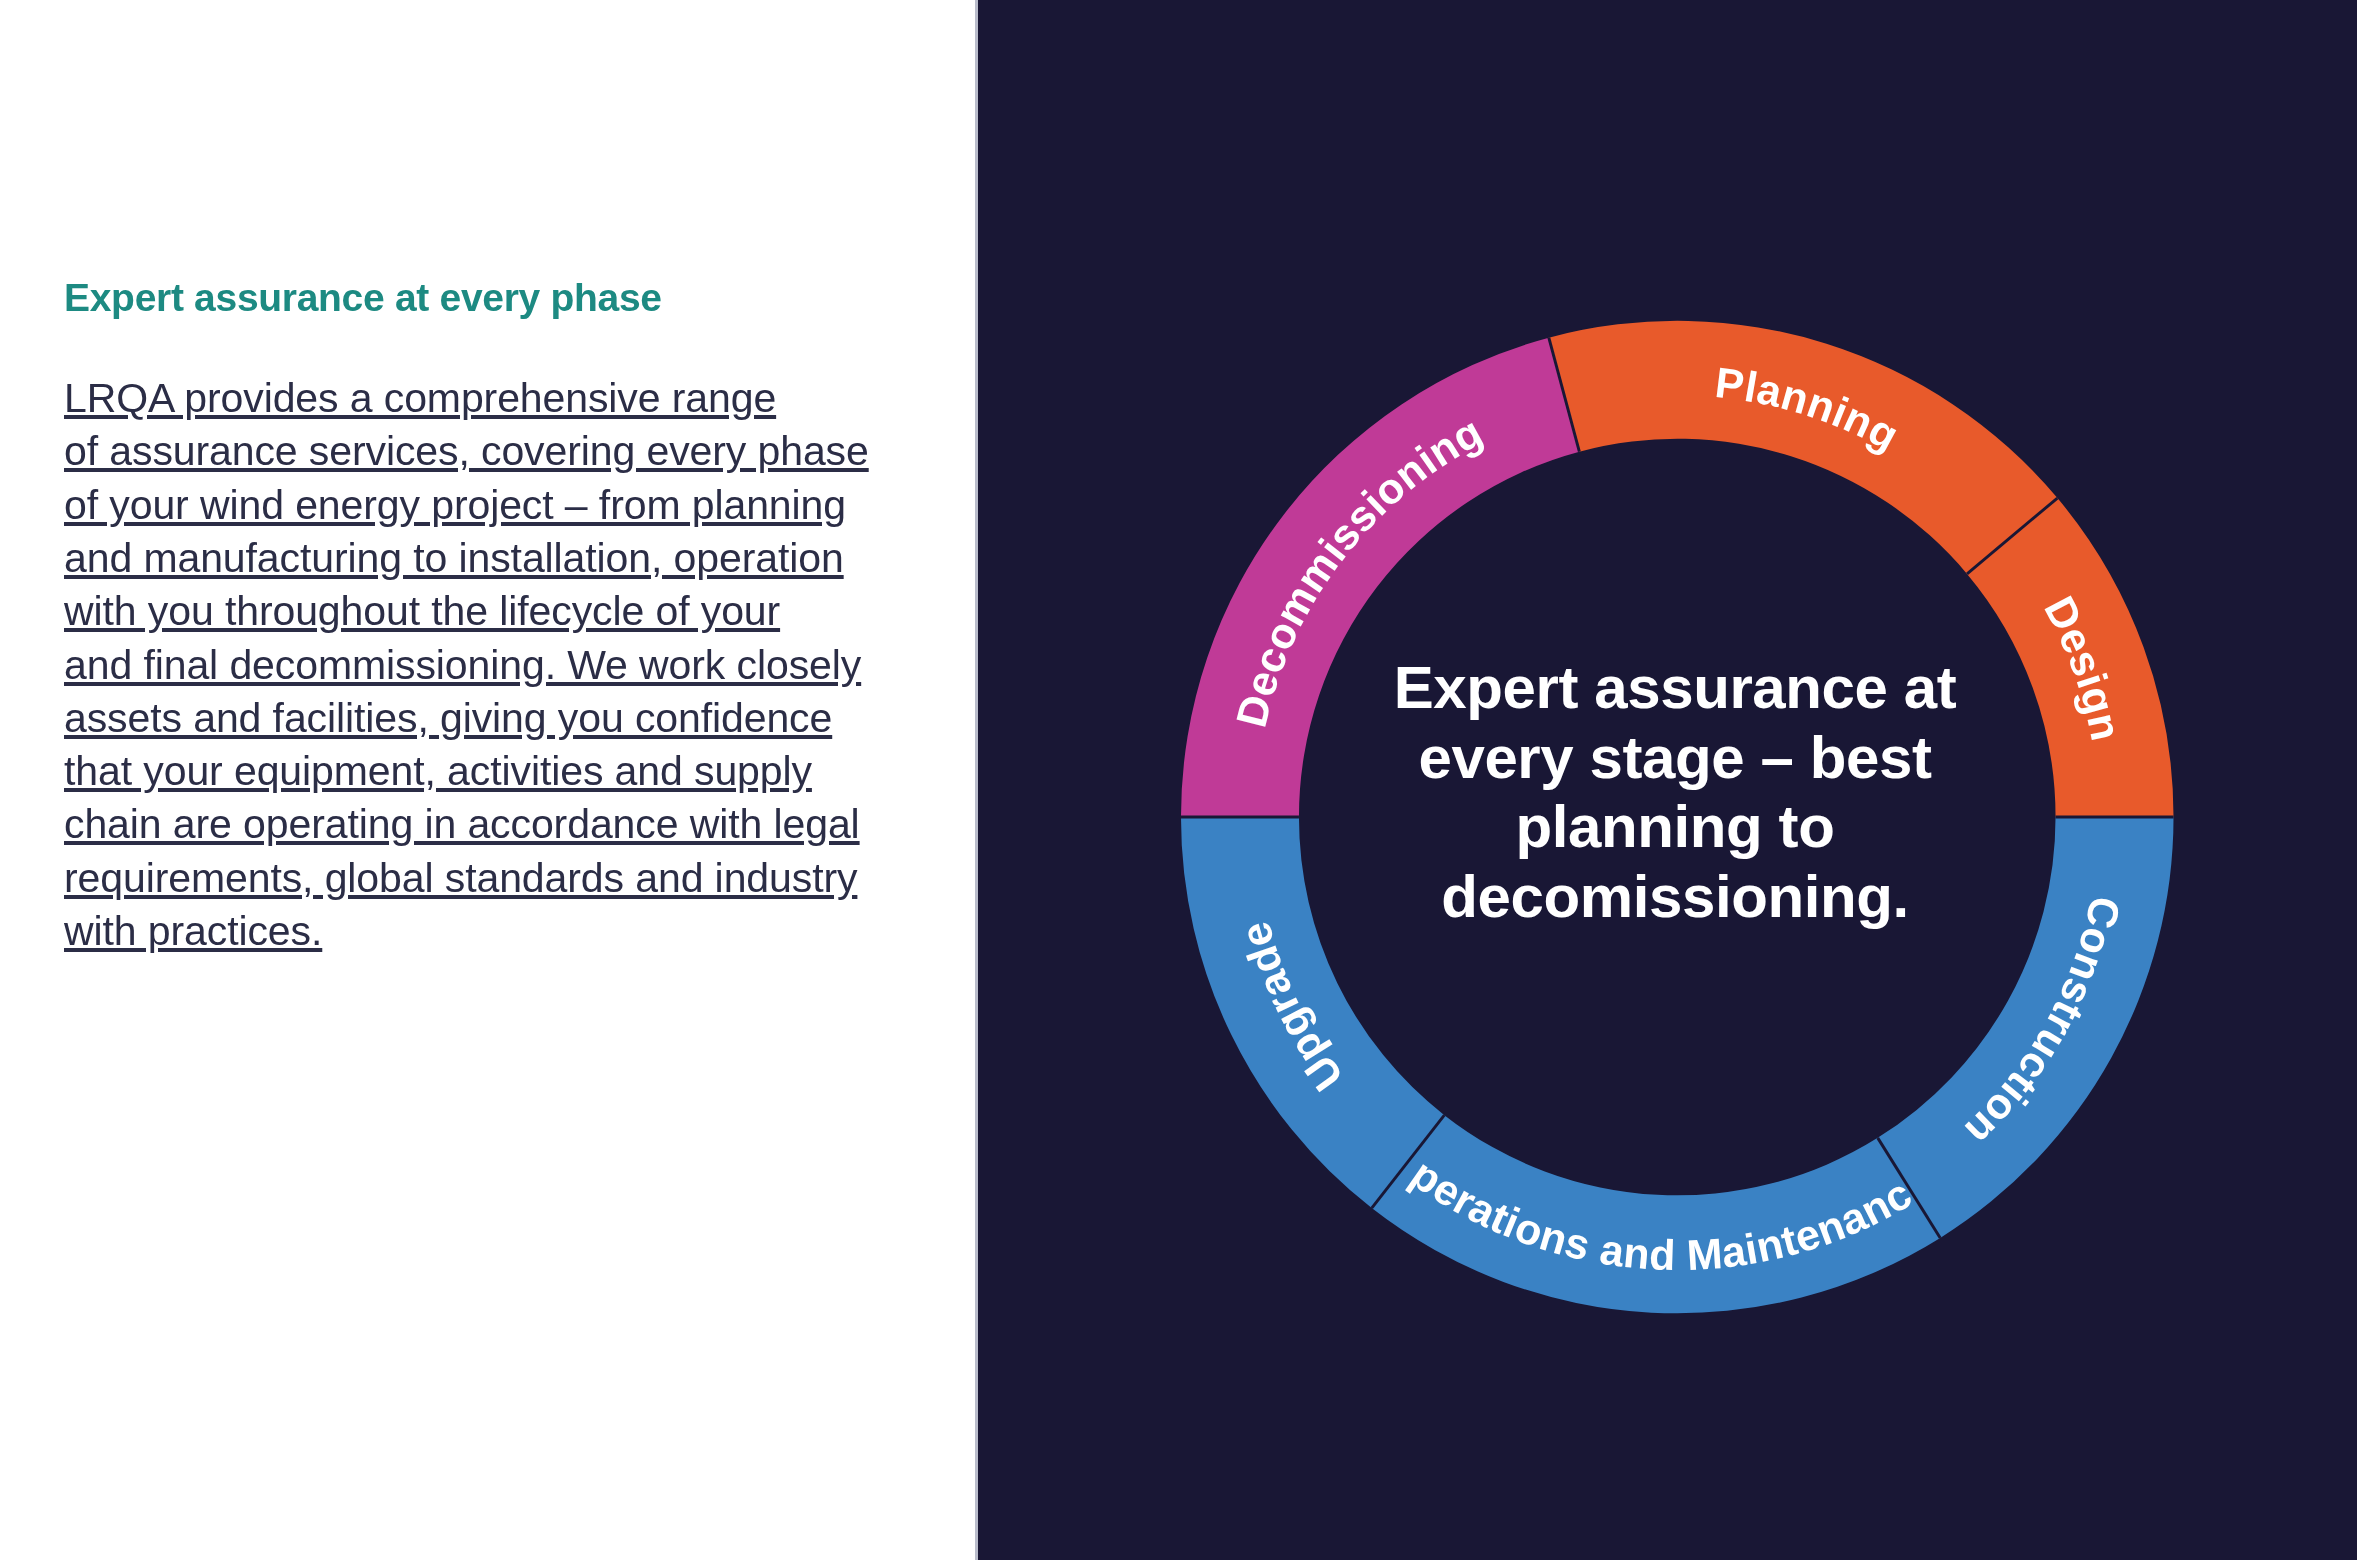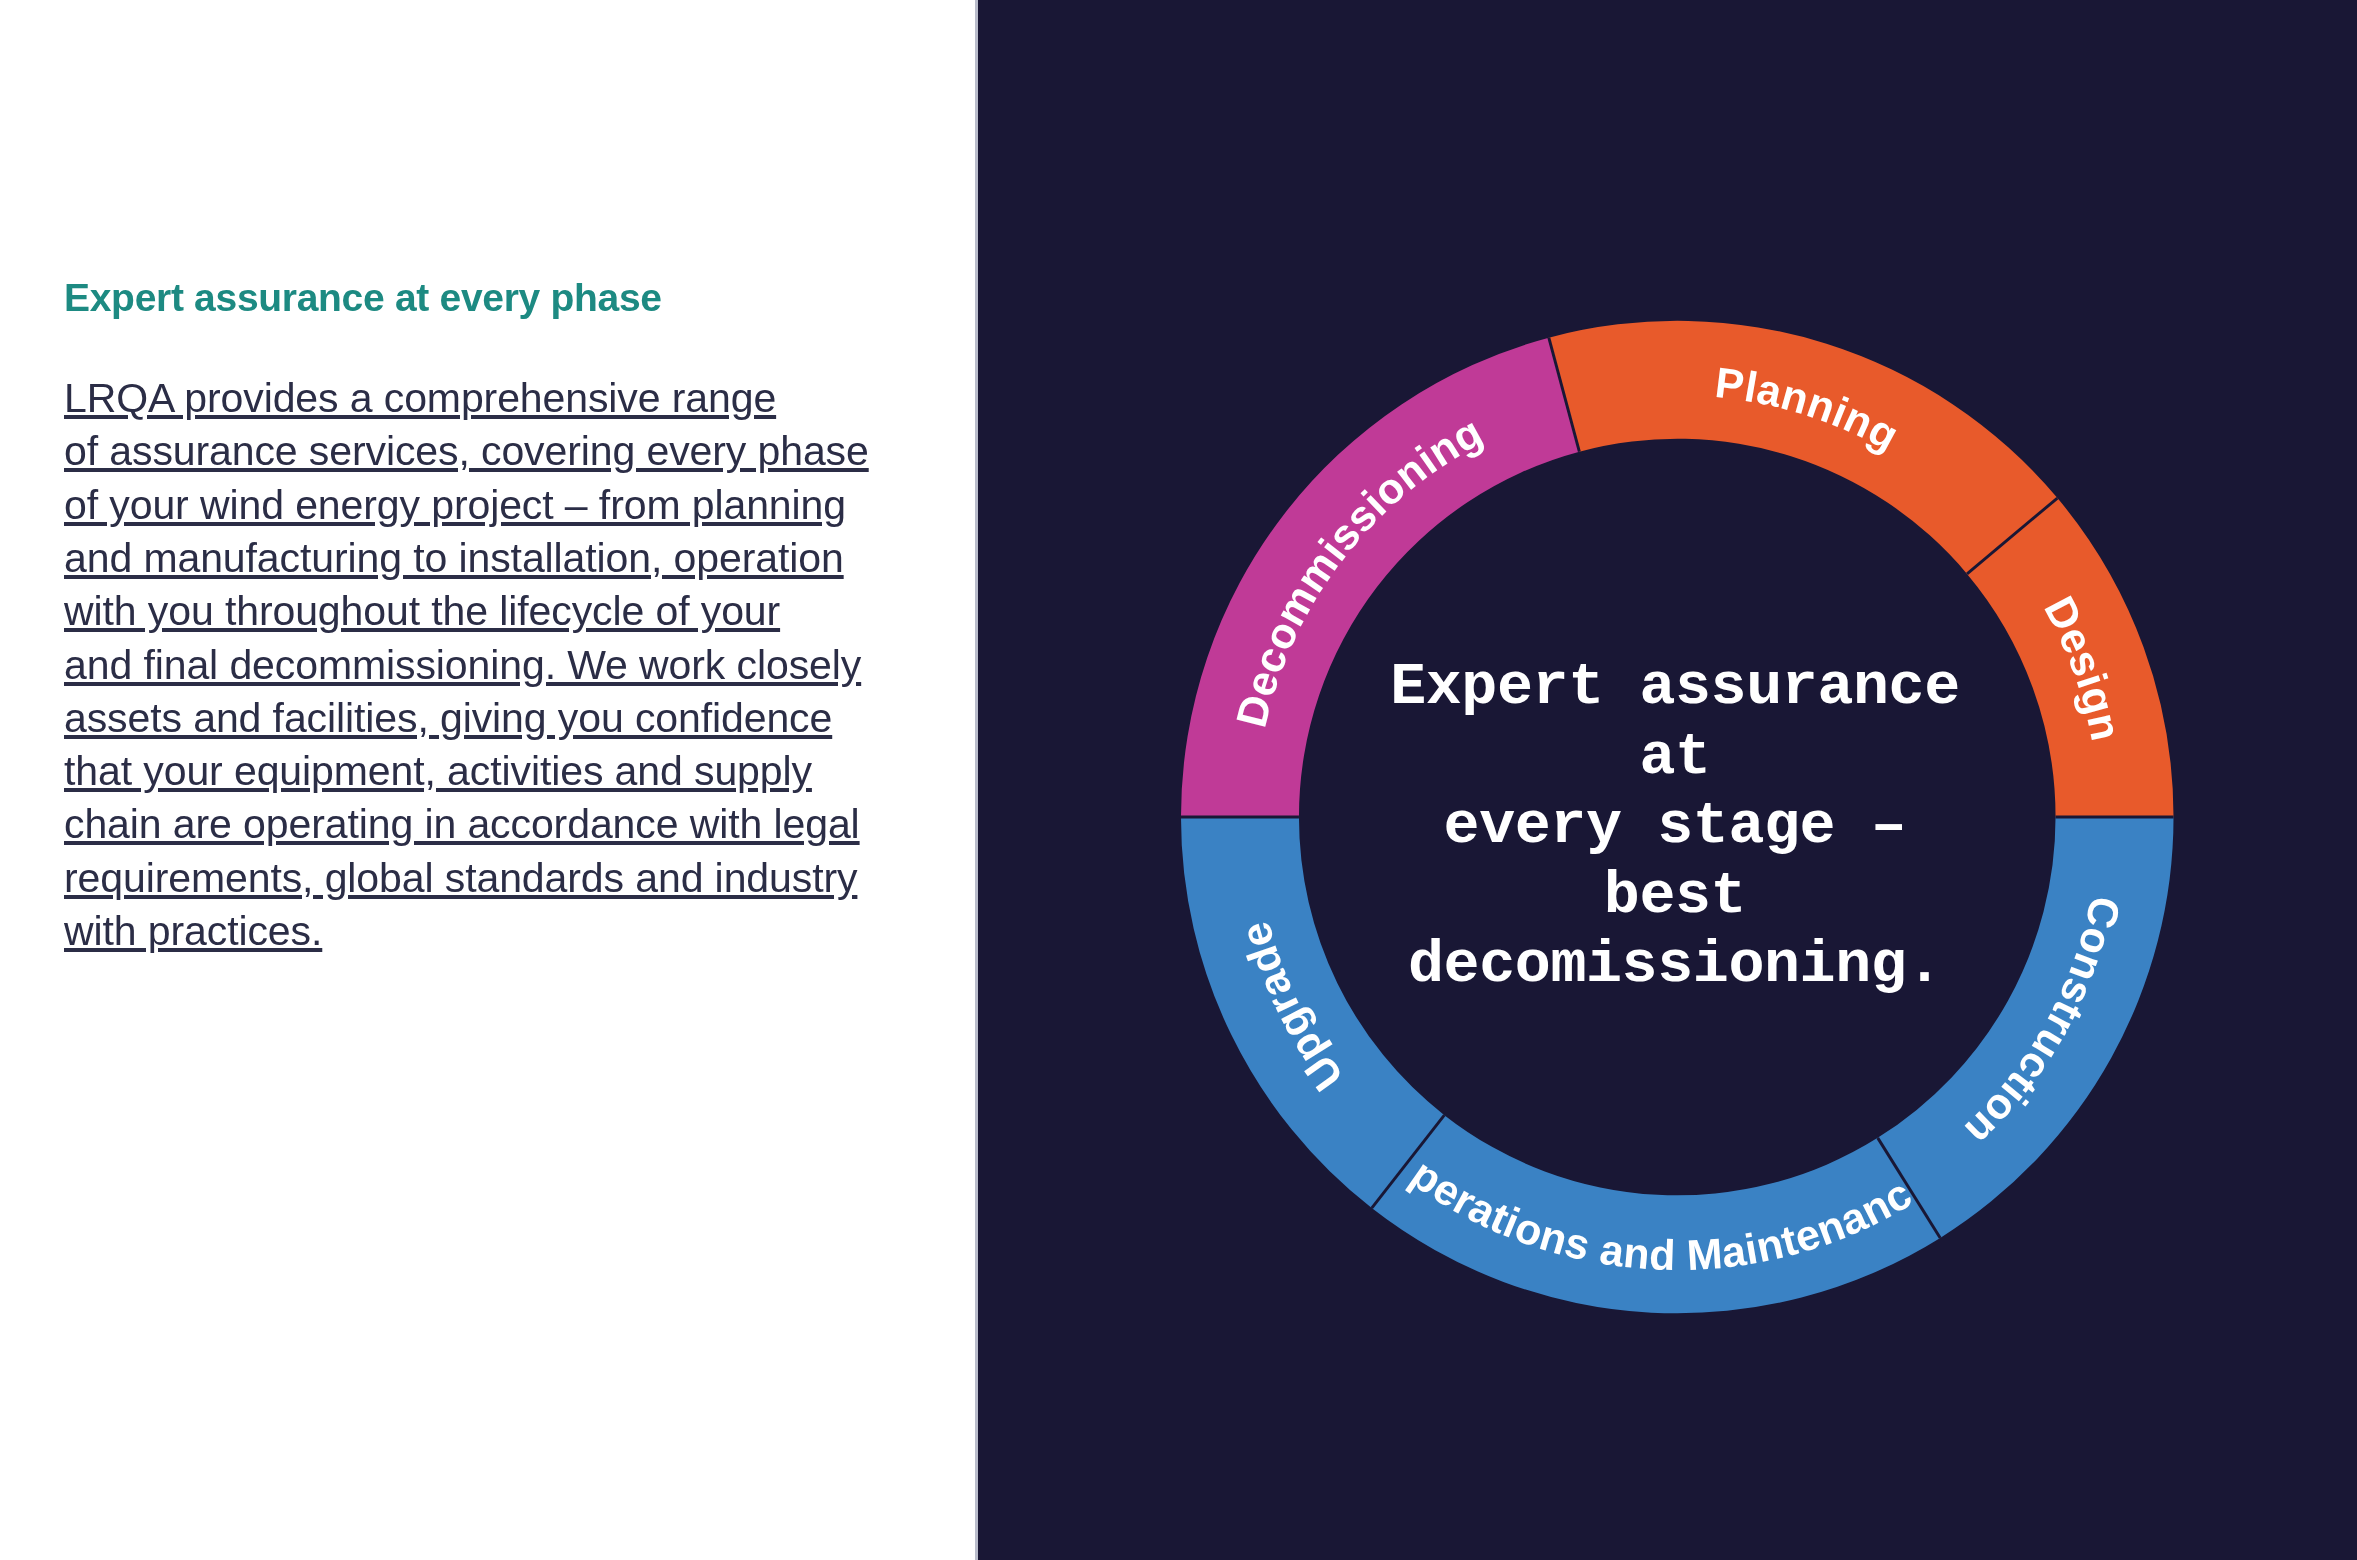--- a/index.html
+++ b/index.html
@@ -101,21 +101,21 @@
     left: 385px;
     top: 653px;
     width: 624px;
     text-align: center;
     color: #ffffff;
     font-size: 60px;
     line-height: 1.16;
     font-weight: 700;
     letter-spacing: -0.4px;
   }
-  #center-text .ct-line { display: block; font-family: Liberation Mono, monospace; }
+  #center-text .ct-line { display: block; }
 </style>
 </head>
 <body>
 
 <div id="page">
 
   <div id="left-panel">
     <div id="left-content">
 
       <h1 id="headline">
@@ -196,20 +196,21 @@
           </text>
           <text class="seg-label">
             <textPath href="#arc-decomm" startOffset="50%" text-anchor="middle">Decommissioning</textPath>
           </text>
         </g>
       </svg>
 
       <div id="center-text">
         <span class="ct-line">Expert assurance at</span>
         <span class="ct-line">every stage – best</span>
+        <span class="ct-line">planning to</span>
         <span class="ct-line">decomissioning.</span>
       </div>
 
     </div>
   </div>
 
 </div>
 
 
 </body></html>

